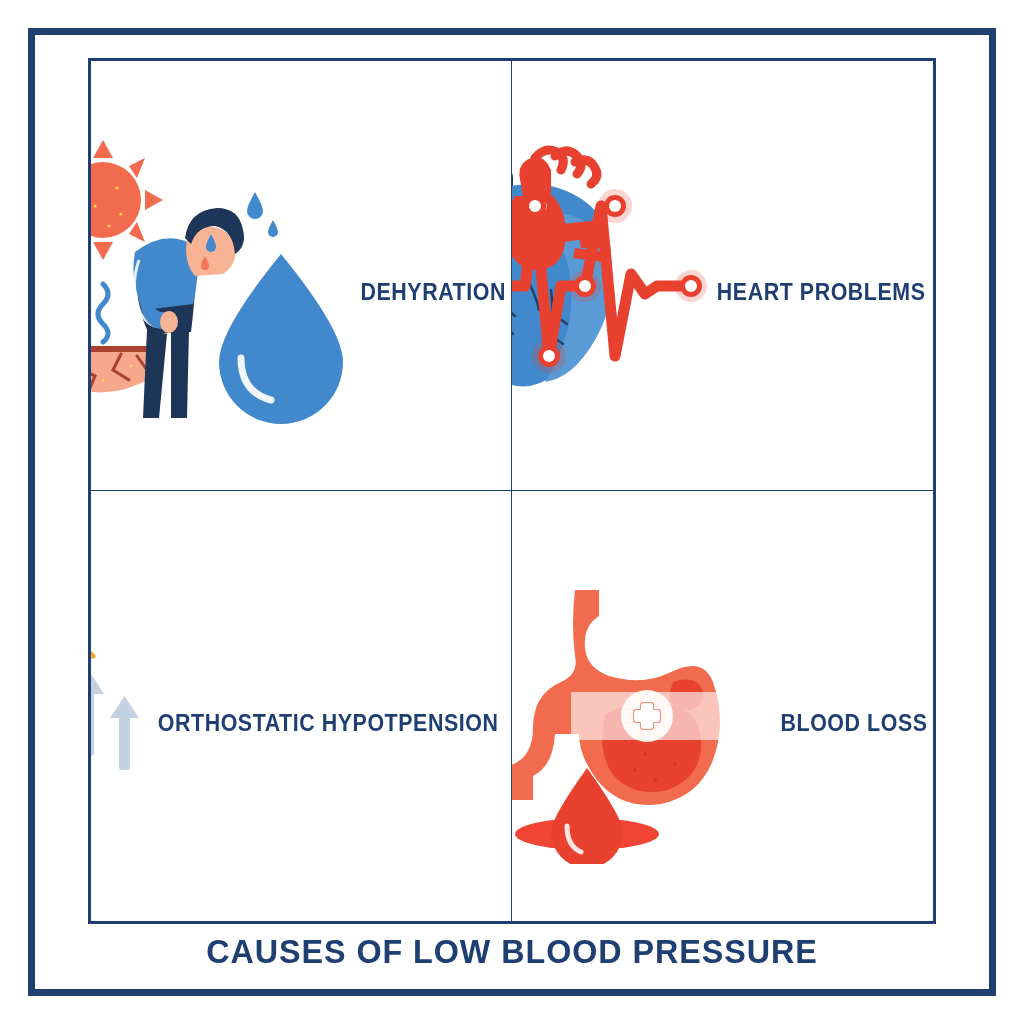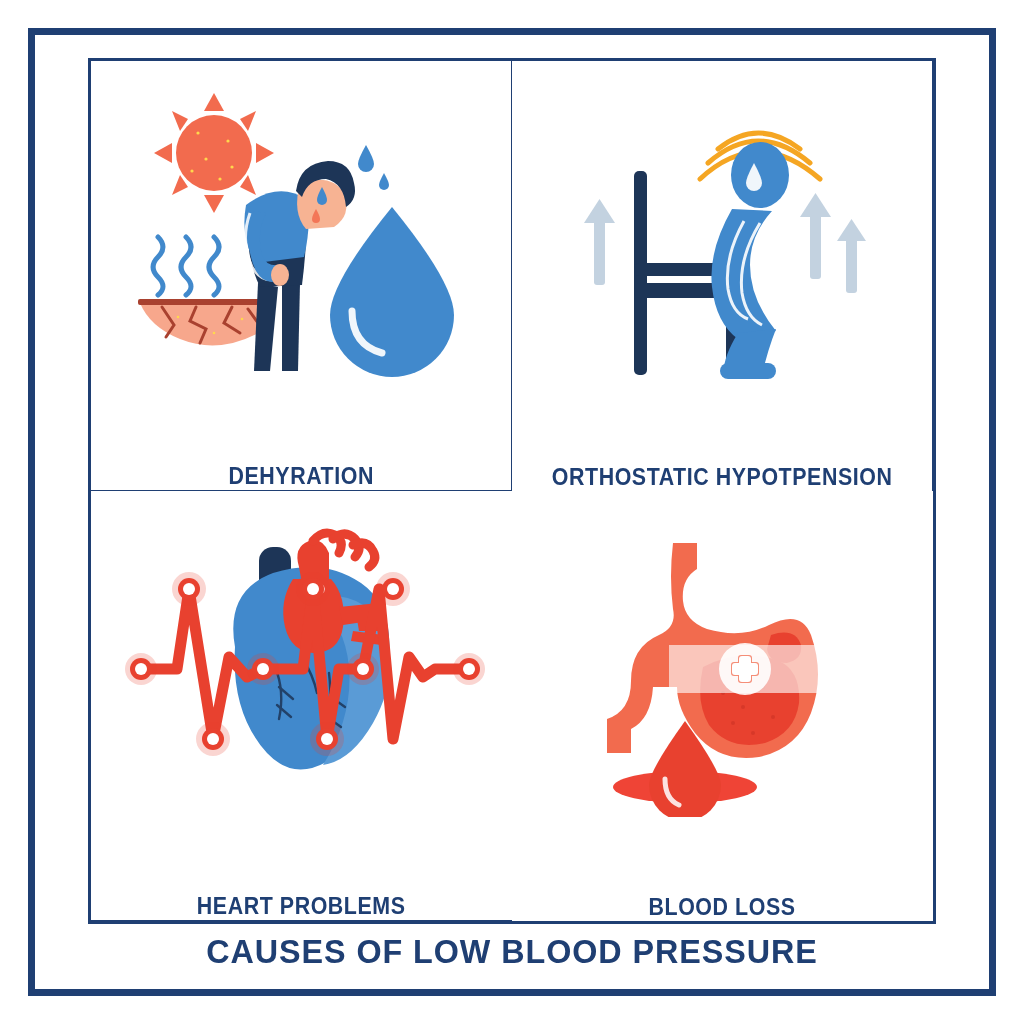--- a/index.html
+++ b/index.html
@@ -33,23 +33,23 @@
     box-sizing:border-box;
     display:grid;
     grid-template-columns:1fr 1fr;
     grid-template-rows:1fr 1fr;
     background:#ffffff;
   }
   .panel{
     position:relative;
     box-sizing:border-box;
     display:flex;
-    flex-direction:column;
+    flex-direction:row;
     align-items:center;
-    justify-content:space-between;
+    justify-content:flex-end;
     overflow:hidden;
     background:#ffffff;
   }
   .panel.col-left{border-right:1.5px solid #1f3f73;}
   .panel.row-top{border-bottom:1.5px solid #1f3f73;}
   .art{
     position:relative;
     width:100%;
     height:320px;
     display:flex;
@@ -167,70 +167,20 @@
 
           <g>
             <path d="M256,120 Q318,196 318,228 A62,62 0 0 1 194,228 Q194,196 256,120 Z" fill="#4189cc"></path>
             <path d="M216,224 Q216,258 246,266" stroke="#ffffff" stroke-width="7" fill="none" stroke-linecap="round" opacity="0.92"></path>
           </g>
         </svg>
       </div>
       <div class="panel-label">DEHYRATION</div>
     </div>
 
-    <div class="panel col-left">
-      <div class="art">
-        <svg width="300" height="300" viewBox="0 0 300 300">
-
-          <g fill="#c3d2e0">
-            <g>
-              <rect x="22" y="132" width="11" height="66" rx="3"></rect>
-              <polygon points="27.5,112 43,136 12,136"></polygon>
-            </g>
-            <g>
-              <rect x="238" y="126" width="11" height="66" rx="3"></rect>
-              <polygon points="243.5,106 259,130 228,130"></polygon>
-            </g>
-            <g>
-              <rect x="274" y="150" width="11" height="56" rx="3"></rect>
-              <polygon points="279.5,132 294,154 265,154"></polygon>
-            </g>
-          </g>
-
-          <g fill="#1d3557">
-            <rect x="62" y="84" width="13" height="204" rx="5"></rect>
-            <rect x="62" y="176" width="100" height="13" rx="5"></rect>
-            <rect x="62" y="196" width="108" height="15" rx="6"></rect>
-            <rect x="154" y="204" width="13" height="84" rx="5"></rect>
-          </g>
-
-          <g fill="none" stroke="#f5a623" stroke-width="5" stroke-linecap="round">
-            <path d="M146,62 Q186,30 228,62"></path>
-            <path d="M136,76 Q186,32 238,76"></path>
-            <path d="M128,92 Q186,38 248,92"></path>
-          </g>
-
-          <g>
-
-            <ellipse cx="188" cy="88" rx="29" ry="33" fill="#4189cc"></ellipse>
-            <path d="M182,76 q8,15 8,20 a8,8 0 0 1 -16,0 q0,-5 8,-20 Z" fill="#ffffff" opacity="0.92"></path>
-
-            <path d="M160,122 Q136,164 140,200 Q144,236 166,252 L204,244 Q178,212 178,178 Q178,148 200,124 Z" fill="#4189cc"></path>
-
-            <path d="M172,134 Q152,170 156,202 Q160,226 176,232" stroke="#ffffff" stroke-width="3" fill="none" opacity="0.9"></path>
-            <path d="M188,136 Q166,172 170,206 Q174,230 190,238" stroke="#ffffff" stroke-width="3" fill="none" opacity="0.9"></path>
-
-            <path d="M166,246 Q150,272 152,288 L190,288 Q196,262 204,242 Z" fill="#4189cc"></path>
-            <rect x="148" y="276" width="56" height="16" rx="8" fill="#4189cc"></rect>
-          </g>
-        </svg>
-      </div>
-      <div class="panel-label">ORTHOSTATIC HYPOTPENSION</div>
-    </div>
-
     <div class="panel row-top">
       <div class="art">
         <svg width="370" height="280" viewBox="0 0 370 280">
 
           <g>
             <rect x="142" y="20" width="32" height="200" rx="14" fill="#1d3557"></rect>
 
             <path d="M118,120 Q108,64 156,46 Q206,30 244,56 Q276,78 272,130 Q268,190 220,228 Q180,258 150,226 Q114,186 118,120 Z" fill="#4189cc"></path>
             <path d="M196,70 Q250,62 268,106 Q282,150 256,196 Q234,234 206,238 Q236,190 232,140 Q228,96 196,70 Z" fill="#5a9bd6"></path>
 
@@ -304,20 +254,70 @@
                 <circle cx="352" cy="142" r="16" fill="#e8412f" opacity="0.22"></circle>
                 <circle cx="352" cy="142" r="11" fill="#e8412f"></circle>
                 <circle cx="352" cy="142" r="6" fill="#ffffff"></circle>
               </g>
           </g>
         </svg>
       </div>
       <div class="panel-label">HEART PROBLEMS</div>
     </div>
 
+    <div class="panel col-left">
+      <div class="art">
+        <svg width="300" height="300" viewBox="0 0 300 300">
+
+          <g fill="#c3d2e0">
+            <g>
+              <rect x="22" y="132" width="11" height="66" rx="3"></rect>
+              <polygon points="27.5,112 43,136 12,136"></polygon>
+            </g>
+            <g>
+              <rect x="238" y="126" width="11" height="66" rx="3"></rect>
+              <polygon points="243.5,106 259,130 228,130"></polygon>
+            </g>
+            <g>
+              <rect x="274" y="150" width="11" height="56" rx="3"></rect>
+              <polygon points="279.5,132 294,154 265,154"></polygon>
+            </g>
+          </g>
+
+          <g fill="#1d3557">
+            <rect x="62" y="84" width="13" height="204" rx="5"></rect>
+            <rect x="62" y="176" width="100" height="13" rx="5"></rect>
+            <rect x="62" y="196" width="108" height="15" rx="6"></rect>
+            <rect x="154" y="204" width="13" height="84" rx="5"></rect>
+          </g>
+
+          <g fill="none" stroke="#f5a623" stroke-width="5" stroke-linecap="round">
+            <path d="M146,62 Q186,30 228,62"></path>
+            <path d="M136,76 Q186,32 238,76"></path>
+            <path d="M128,92 Q186,38 248,92"></path>
+          </g>
+
+          <g>
+
+            <ellipse cx="188" cy="88" rx="29" ry="33" fill="#4189cc"></ellipse>
+            <path d="M182,76 q8,15 8,20 a8,8 0 0 1 -16,0 q0,-5 8,-20 Z" fill="#ffffff" opacity="0.92"></path>
+
+            <path d="M160,122 Q136,164 140,200 Q144,236 166,252 L204,244 Q178,212 178,178 Q178,148 200,124 Z" fill="#4189cc"></path>
+
+            <path d="M172,134 Q152,170 156,202 Q160,226 176,232" stroke="#ffffff" stroke-width="3" fill="none" opacity="0.9"></path>
+            <path d="M188,136 Q166,172 170,206 Q174,230 190,238" stroke="#ffffff" stroke-width="3" fill="none" opacity="0.9"></path>
+
+            <path d="M166,246 Q150,272 152,288 L190,288 Q196,262 204,242 Z" fill="#4189cc"></path>
+            <rect x="148" y="276" width="56" height="16" rx="8" fill="#4189cc"></rect>
+          </g>
+        </svg>
+      </div>
+      <div class="panel-label">ORTHOSTATIC HYPOTPENSION</div>
+    </div>
+
     <div class="panel">
       <div class="art">
         <svg width="300" height="300" viewBox="0 0 300 300">
 
           <g>
             <path d="M100,26 L124,26 L124,52 Q108,62 110,84 Q112,104 134,112 Q168,122 196,108 Q228,92 238,118 Q252,158 238,196 Q224,232 186,240 Q146,246 122,216 Q104,192 104,170 L80,170 Q78,202 58,212 L58,236 L34,236 L34,202 Q58,194 58,164 Q58,130 86,118 Q104,110 100,92 Q96,60 100,26 Z" fill="#f26b4e"></path>
             <path d="M130,150 Q168,130 206,144 Q228,154 226,186 Q222,216 192,226 Q156,234 136,208 Q122,184 130,150 Z" fill="#e8412f"></path>
             <path d="M198,118 Q222,110 228,128 Q230,142 214,146 Q196,146 194,132 Z" fill="#e8412f"></path>
 
             <g fill="#c42f22" opacity="0.45">

